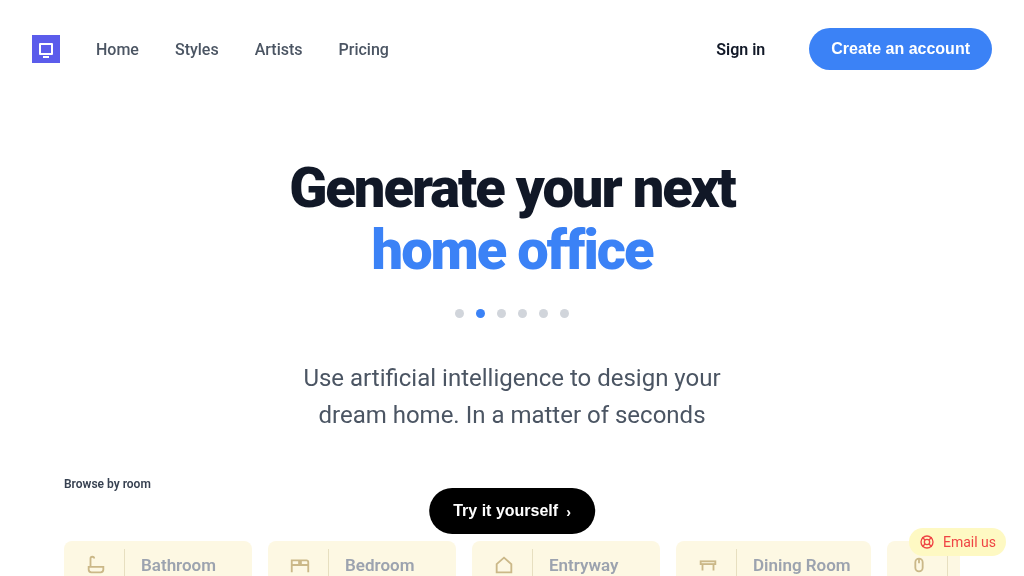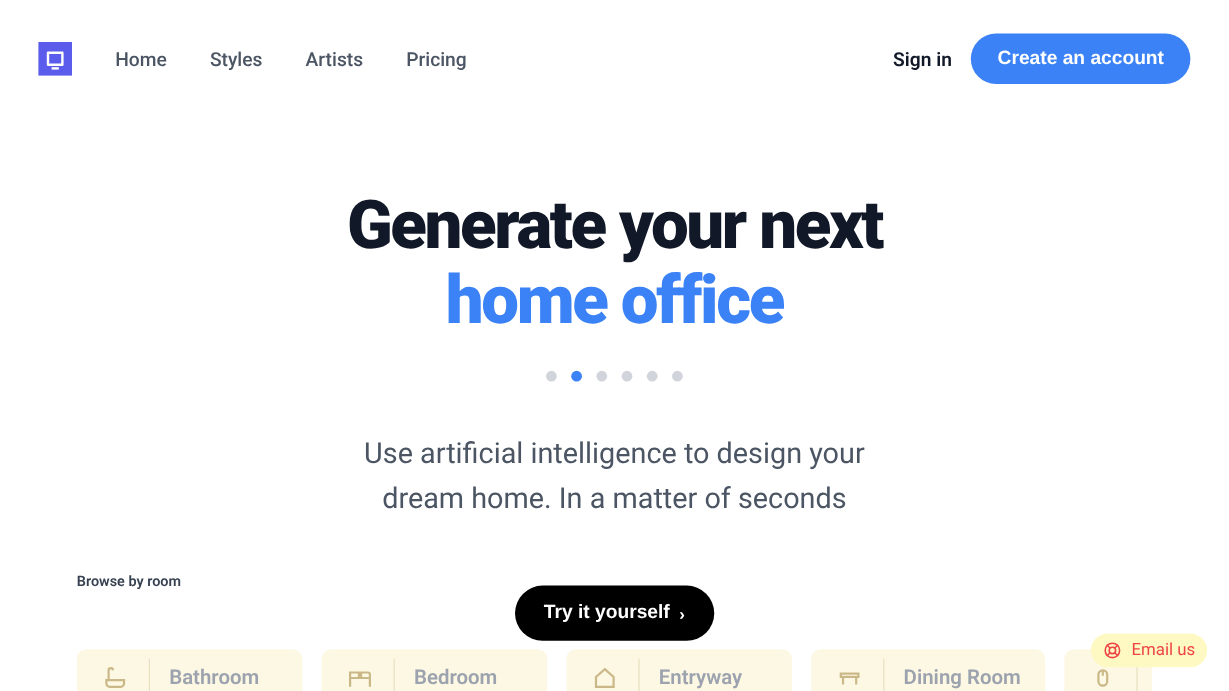--- a/index.html
+++ b/index.html
@@ -6,21 +6,21 @@
     body { font-family: -apple-system, BlinkMacSystemFont, 'Segoe UI', Roboto, sans-serif; background: #fff; width: 1024px; height: 576px; overflow: hidden; position: relative; }
     
     .header { display: flex; align-items: center; padding: 28px 32px; gap: 36px; }
     .logo { width: 28px; height: 28px; background: #5b5ceb; display: flex; align-items: center; justify-content: center; flex-shrink: 0; }
     .logo-inner { width: 14px; height: 12px; border: 2px solid #fff; border-radius: 1px; position: relative; }
     .logo-inner::after { content: ''; position: absolute; bottom: -5px; left: 2px; width: 6px; height: 2px; background: #fff; }
     
     .nav { display: flex; gap: 36px; }
     .nav a { color: #4b5563; text-decoration: none; font-size: 16px; font-weight: 500; }
     
-    .auth { margin-left: auto; display: flex; align-items: center; gap: 16px; }
+    .auth { margin-left: auto; display: flex; align-items: center; gap: 44px; }
     .signin { color: #111827; font-weight: 600; font-size: 16px; text-decoration: none; }
     .create-btn { background: #3b82f6; color: #fff; border: none; padding: 12px 22px; border-radius: 22px; font-size: 16px; font-weight: 600; cursor: pointer; }
     
     .hero { text-align: center; padding: 60px 0 0; }
     .hero-title { font-size: 56px; font-weight: 900; letter-spacing: -2px; line-height: 1.1; color: #111827; }
     .hero-sub { color: #3b82f6; display: block; }
     
     .dots { display: flex; justify-content: center; gap: 12px; margin-top: 28px; }
     .dot { width: 9px; height: 9px; border-radius: 50%; background: #d1d5db; }
     .dot.active { background: #3b82f6; }

